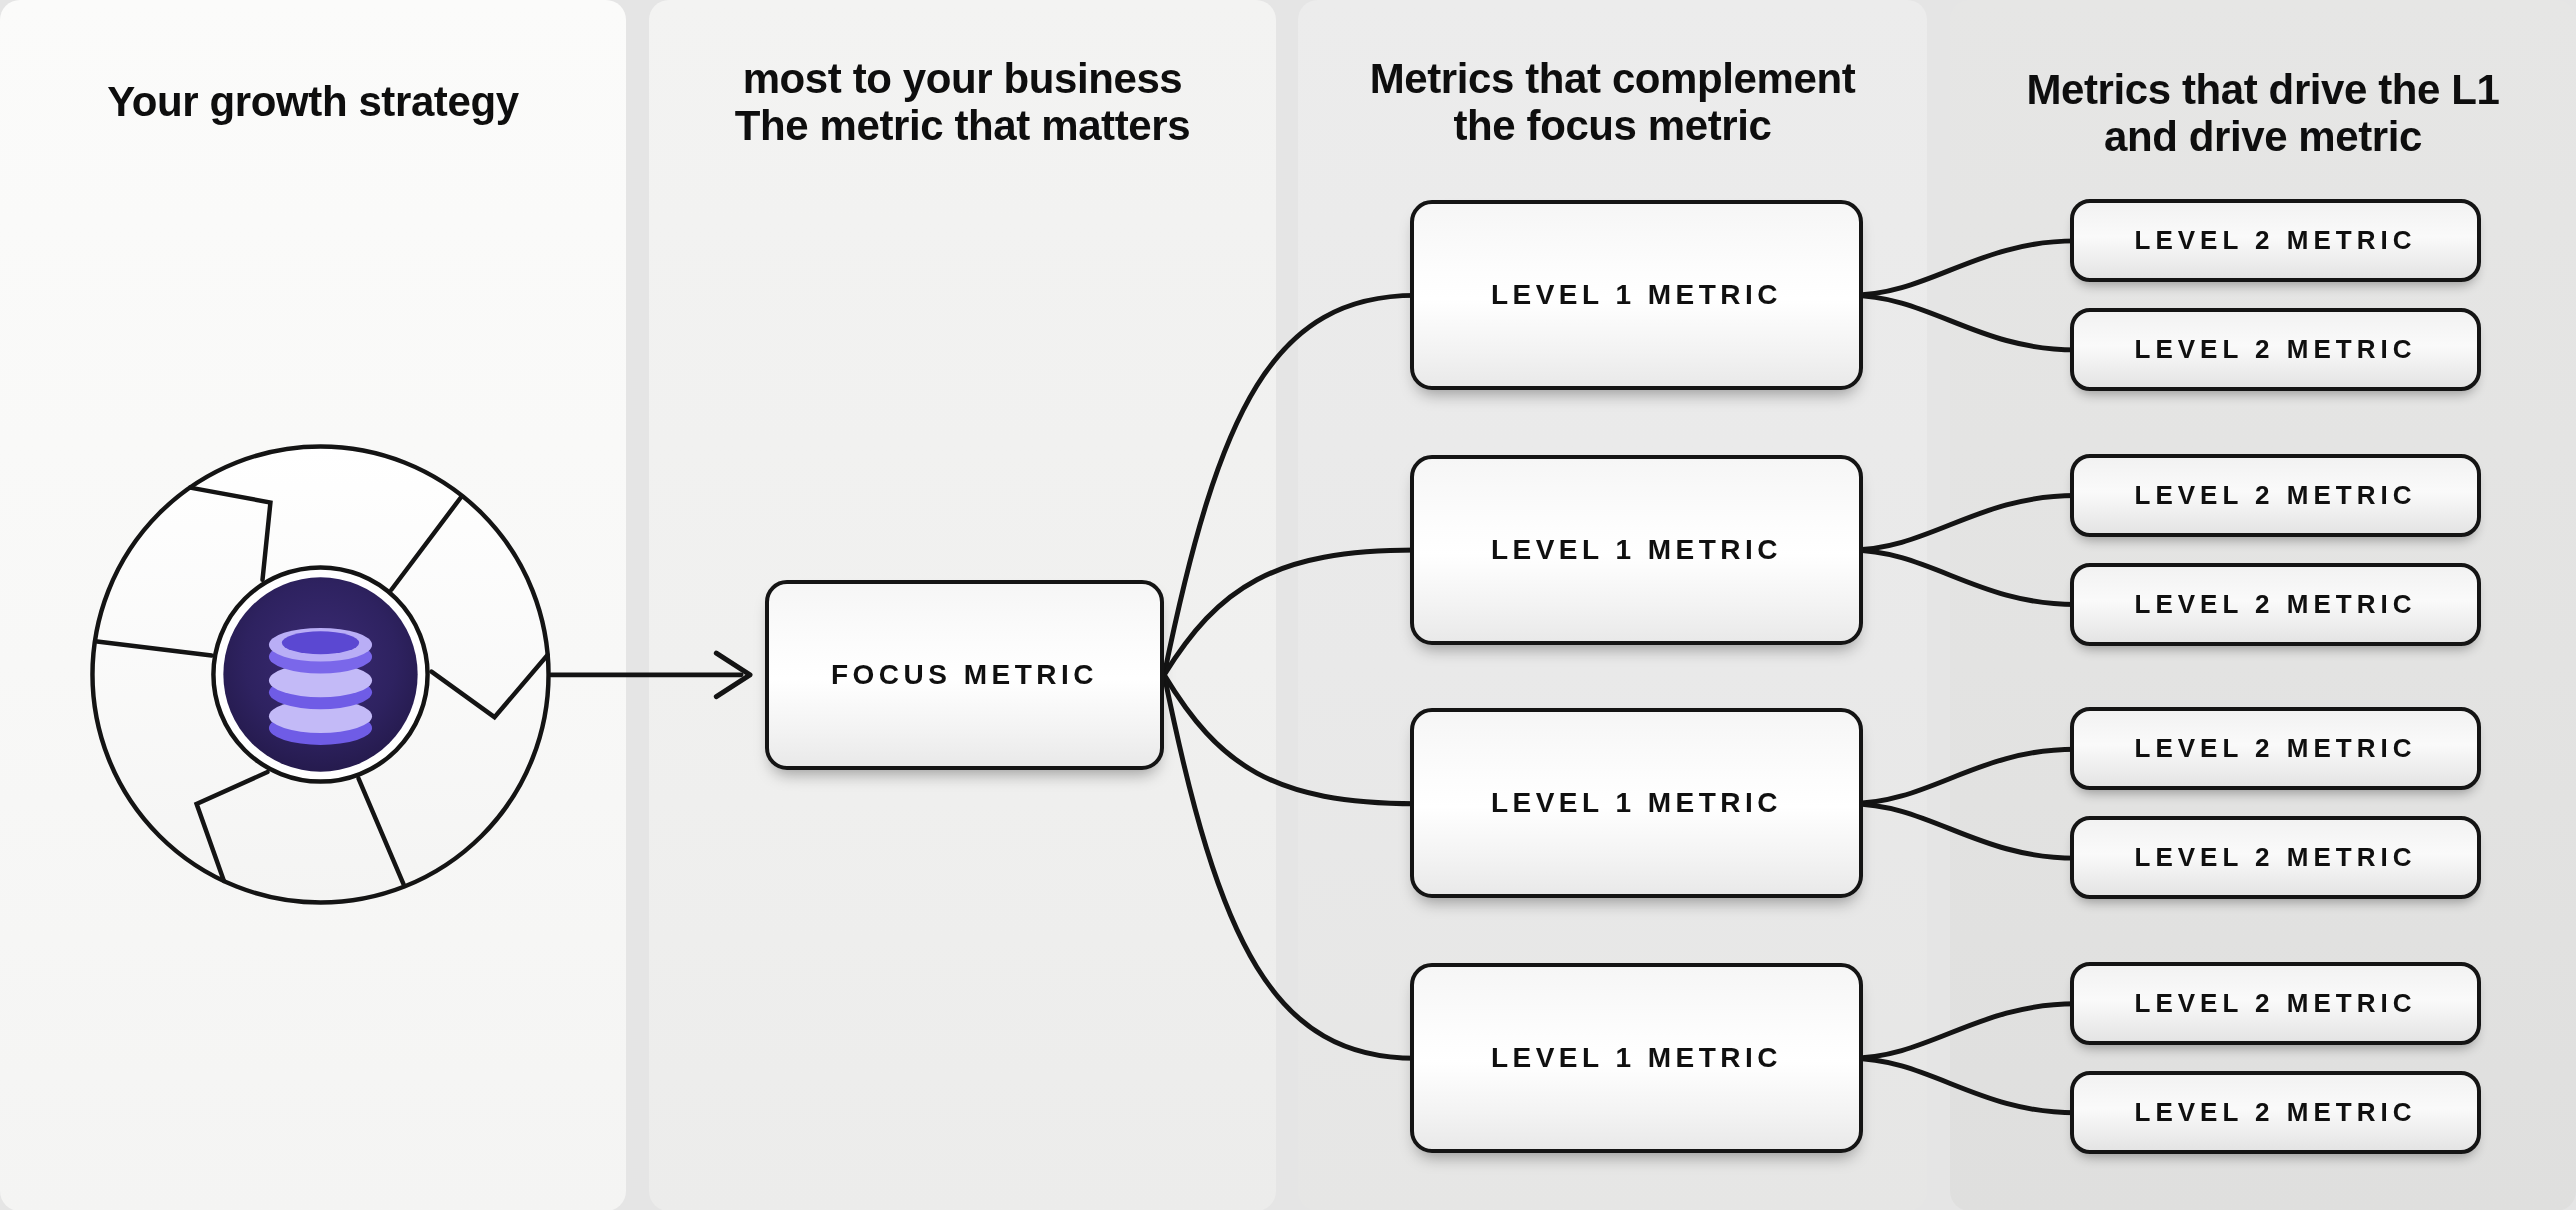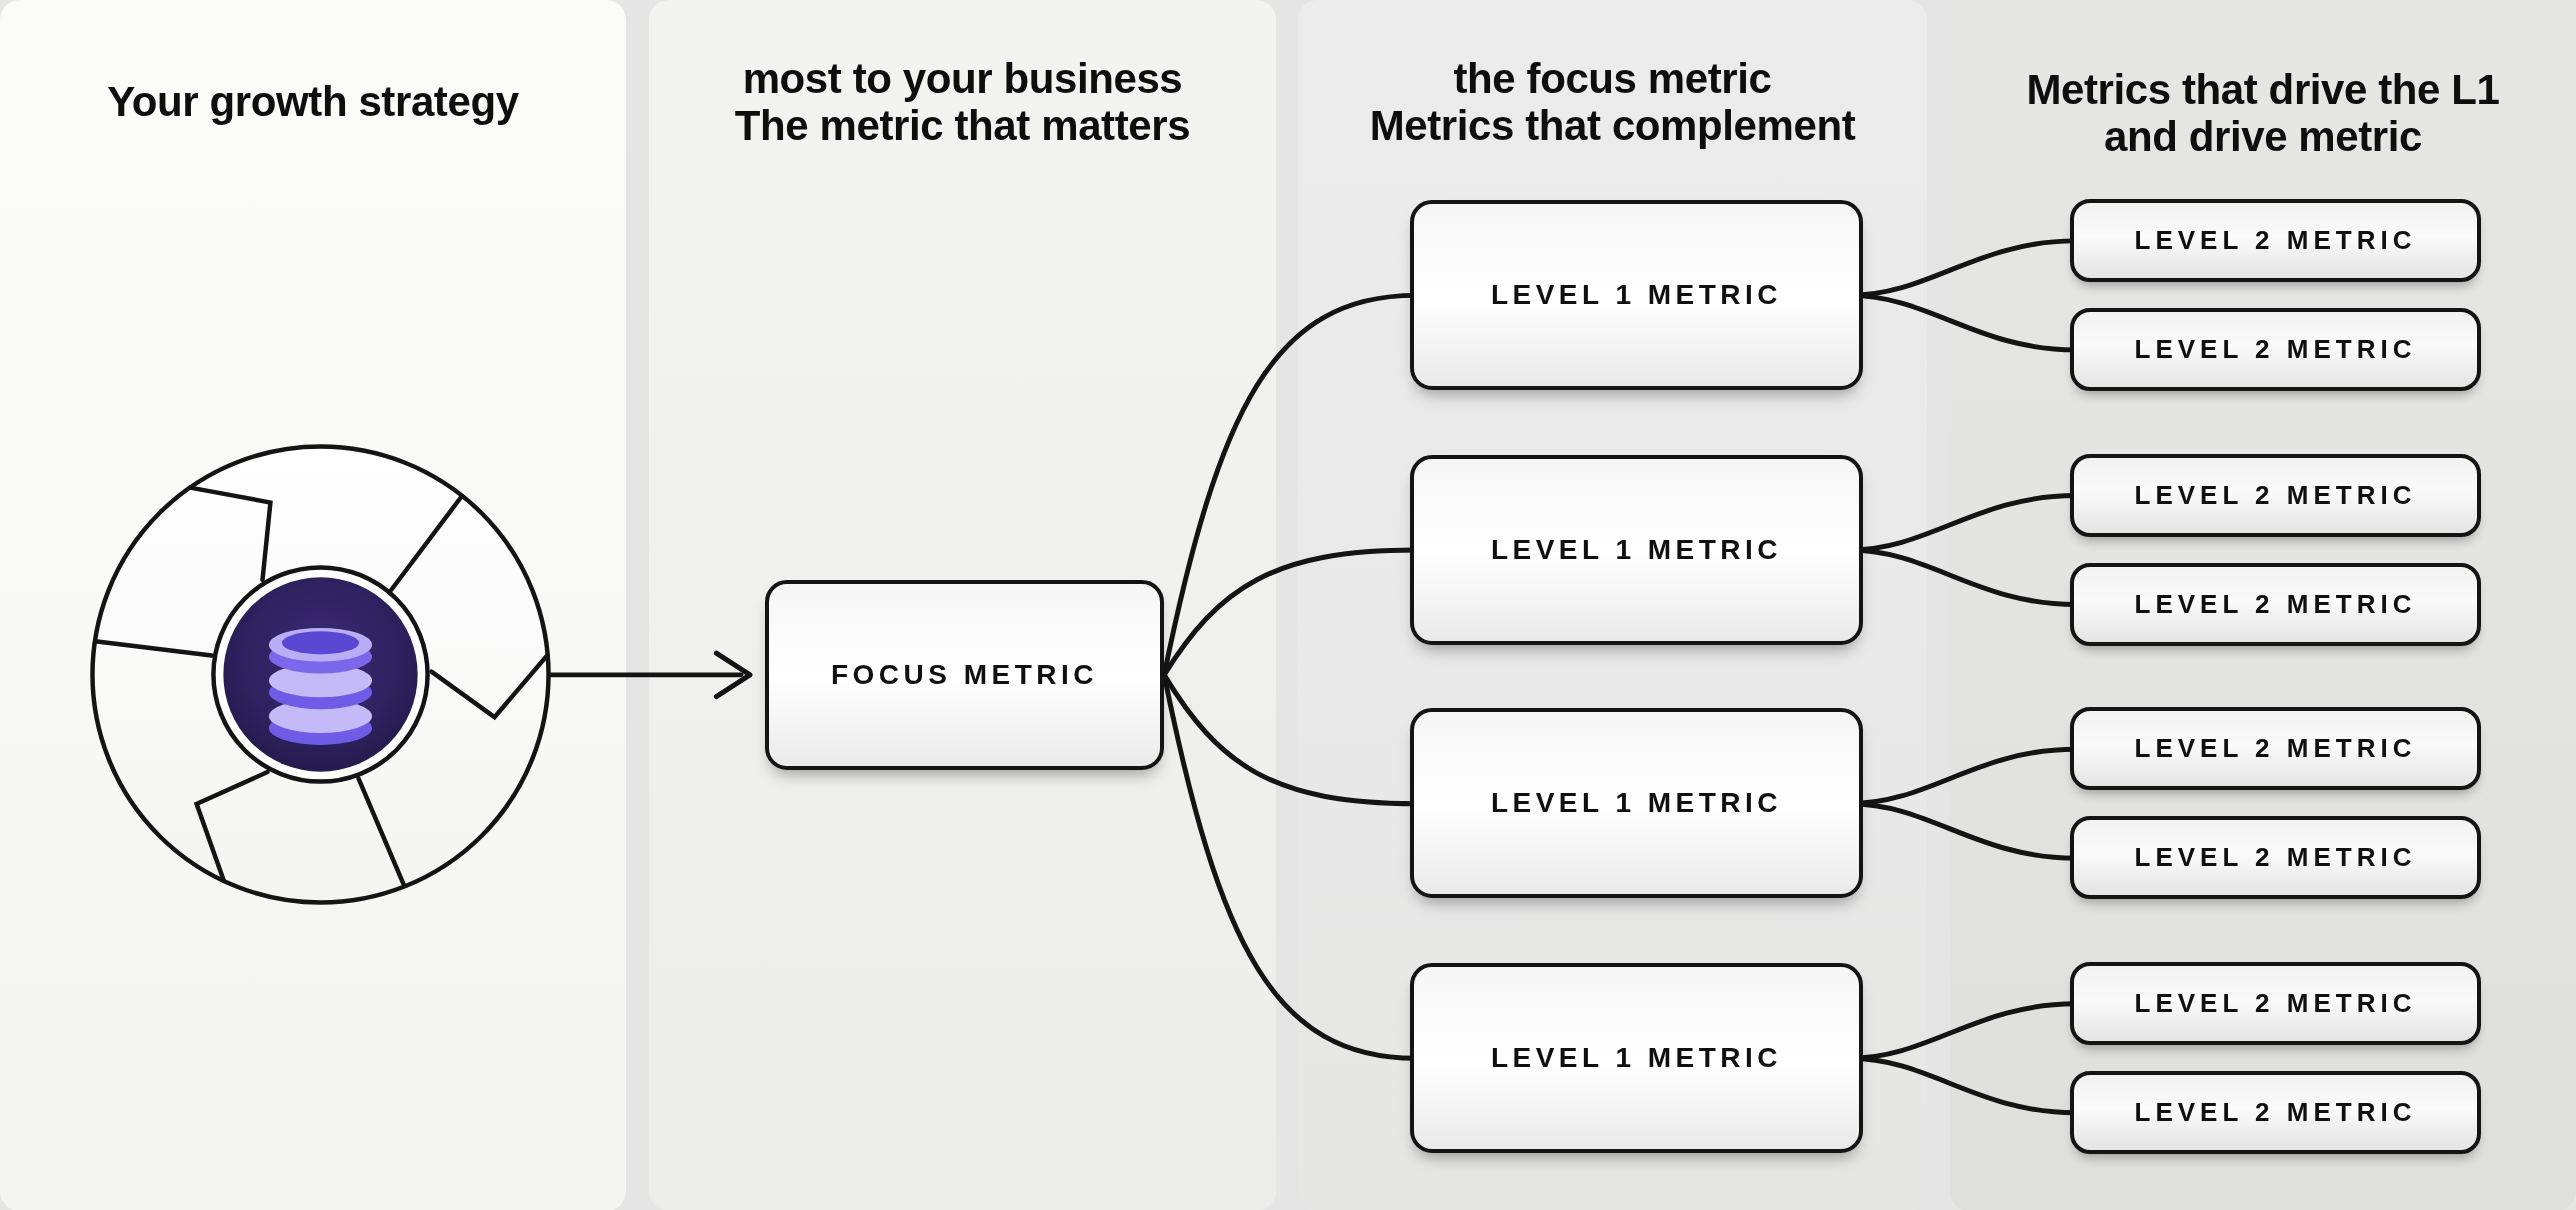--- a/index.html
+++ b/index.html
@@ -52,22 +52,22 @@
     </div>
   </div>
   <div class="panel panel-2">
     <div class="col-title t2">
       <span>most to your business</span>
       <span>The metric that matters</span>
     </div>
   </div>
   <div class="panel panel-3">
     <div class="col-title t3">
+      <span>Metrics that complement</span>
       <span>the focus metric</span>
-      <span>Metrics that complement</span>
     </div>
   </div>
   <div class="panel panel-4">
     <div class="col-title t4">
       <span>Metrics that drive the L1</span>
       <span>and drive metric</span>
     </div>
   </div>
 
   <svg class="connectors" width="2576" height="1211" viewBox="0 0 2600 1222">

